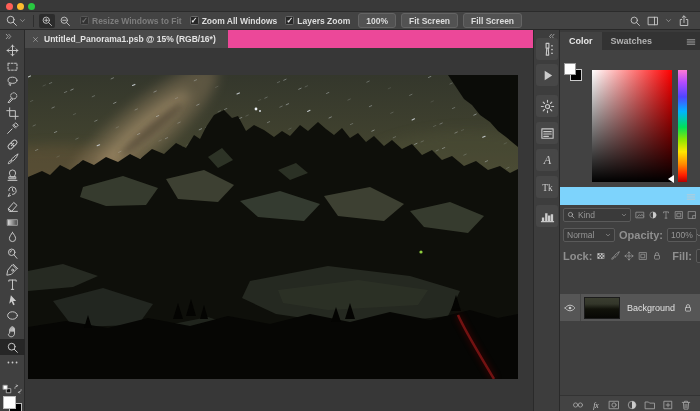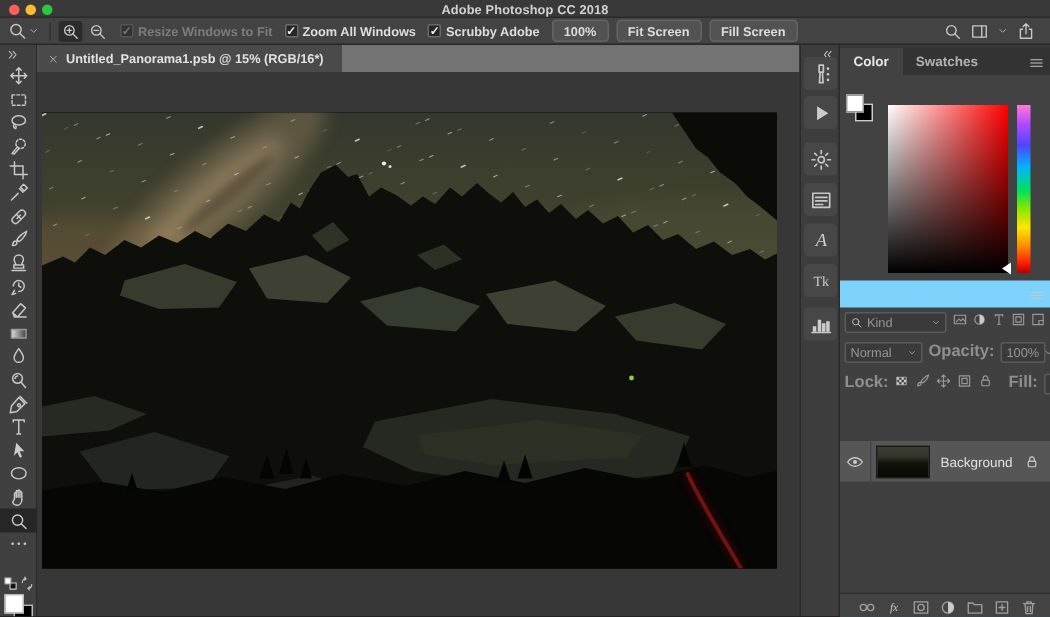--- a/index.html
+++ b/index.html
@@ -34,21 +34,21 @@
   #toolbar { left:0; top:30px; width:25px; height:381px; background:#404040; border-right:1px solid #2a2a2a; }
   #toolbar-expand { position:absolute; left:4px; top:2px; }
   #tools { position:absolute; left:0; top:13px; width:25px; }
   .tool { width:25px; height:15.6px; display:flex; align-items:center; justify-content:center; }
   .tool.sel { background:#262626; }
   #fgbg { position:absolute; left:0; top:352px; width:25px; }
   .swatch { position:absolute; border:1px solid #bbb; }
 
   
   #docarea { left:25px; top:30px; width:508px; height:381px; background:#373737; }
-  #tabbar { position:absolute; left:0; top:0; width:508px; height:18px; background:#737373; }
+  #tabbar { position:absolute; left:0; top:0; width:508px; height:18px; background:#ec4899; }
   #doc-tab { position:absolute; left:0; top:0; height:18px; background:#4a4a4a; display:flex; align-items:center; gap:5px; padding:0 12px 0 7px; }
   #doc-tab .ttl { font-size:8.5px; font-weight:bold; color:#e2e2e2; white-space:nowrap; }
   #pasteboard { position:absolute; left:0; top:18px; width:508px; height:348px; background:#373737; }
   #canvas-image { position:absolute; left:3px; top:27px; width:490px; height:304px; background:#000; }
   #statusbar { position:absolute; left:0; top:366px; width:508px; height:15px; background:#3e3e3e; border-top:1px solid #2c2c2c;
     display:flex; align-items:center; font-size:8.5px; color:#c0c0c0; }
   #status-zoom { margin-left:6px; width:52px; }
   #status-info { margin-left:36px; }
   #status-chev { margin-left:26px; }
 
@@ -77,21 +77,21 @@
 
   
   #google-win { left:570px; top:54px; width:122px; height:15px; background:linear-gradient(#efefef,#cfcfcf);
     border:1px solid #8f8f8f; border-radius:3px; box-shadow:0 1px 4px rgba(0,0,0,.55); display:flex; align-items:center; z-index:40; }
   #google-title { font-family:"Liberation Serif", serif; font-size:9px; color:#3a3a3a; margin-left:8px; }
   #google-btns { margin-left:auto; display:flex; gap:3px; padding-right:4px; }
   .combo { background:#3a3a3a; border:1px solid #5a5a5a; border-radius:2px; height:14px; display:flex; align-items:center;
     font-size:8.5px; color:#969696; padding:0 3px; gap:3px; }
   .combo .chev { margin-left:auto; }
   .rowlab { font-size:11px; color:#8f8f8f; font-weight:bold; }
-  .ic-row { display:flex; align-items:flex-start; gap:4px; }
+  .ic-row { display:flex; align-items:center; gap:4px; }
   #layer-list { position:absolute; left:0; top:262px; width:140px; }
   .layer-row { position:relative; width:140px; height:27px; background:#565656; display:flex; align-items:center; }
   .eye-cell { width:21px; height:27px; border-right:1px solid #474747; display:flex; align-items:center; justify-content:center; }
   .layer-thumb { width:36px; height:22px; margin-left:3px; border:1px solid #1c1c1c;
     background:linear-gradient(180deg,#3a3d2f 0%,#33362a 30%,#11120a 55%,#070704 100%); }
   .layer-name { font-size:9px; color:#e0e0e0; margin-left:7px; }
   .layer-lock { margin-left:auto; margin-right:7px; }
   #layers-bottom { position:absolute; left:0; top:363px; width:140px; height:18px; background:#434343; border-top:1px solid #333;
     display:flex; align-items:center; justify-content:flex-end; gap:6px; padding-right:8px; }
 </style>
@@ -106,21 +106,20 @@
   </linearGradient>
 </defs>
   </svg>
 
 <div id="app">
 
   <div id="titlebar" class="abs">
     <span class="tl-dot" style="left:6px;background:#ff5f57"></span>
     <span class="tl-dot" style="left:17px;background:#febc2e"></span>
     <span class="tl-dot" style="left:28px;background:#28c840"></span>
-    <span id="title-text">Adobe Photoshop CC 2018</span>
   </div>
 
   <div id="optionsbar" class="abs">
     <span class="tool-preset">
       <span style="display: inline-flex; align-items: center;">
           <svg width="13" height="13" viewBox="0 0 16 16" fill="none" stroke="#c8c8c8" stroke-width="1.2" stroke-linecap="round" stroke-linejoin="round">
             <circle cx="7" cy="7" r="4.2"></circle>
             <path d="M10.2 10.2L14 14"></path>
           </svg>
         </span>
@@ -152,21 +151,21 @@
         <span class="opt-check disabled">
           <span class="cbox">✓</span>
           <span class="clab">Resize Windows to Fit</span>
         </span>
         <span class="opt-check">
           <span class="cbox">✓</span>
           <span class="clab">Zoom All Windows</span>
         </span>
         <span class="opt-check">
           <span class="cbox">✓</span>
-          <span class="clab">Scrubby Adobe</span>
+          <span class="clab">Layers Zoom</span>
         </span>
       </span>
     <span id="opt-btns" style="display:flex;align-items:center">
         <span class="opt-btn">100%</span>
         <span class="opt-btn">Fit Screen</span>
         <span class="opt-btn">Fill Screen</span>
       </span>
     <span id="opt-right">
         <span>
           <svg width="12" height="12" viewBox="0 0 16 16" fill="none" stroke="#c8c8c8" stroke-width="1.2" stroke-linecap="round" stroke-linejoin="round">

